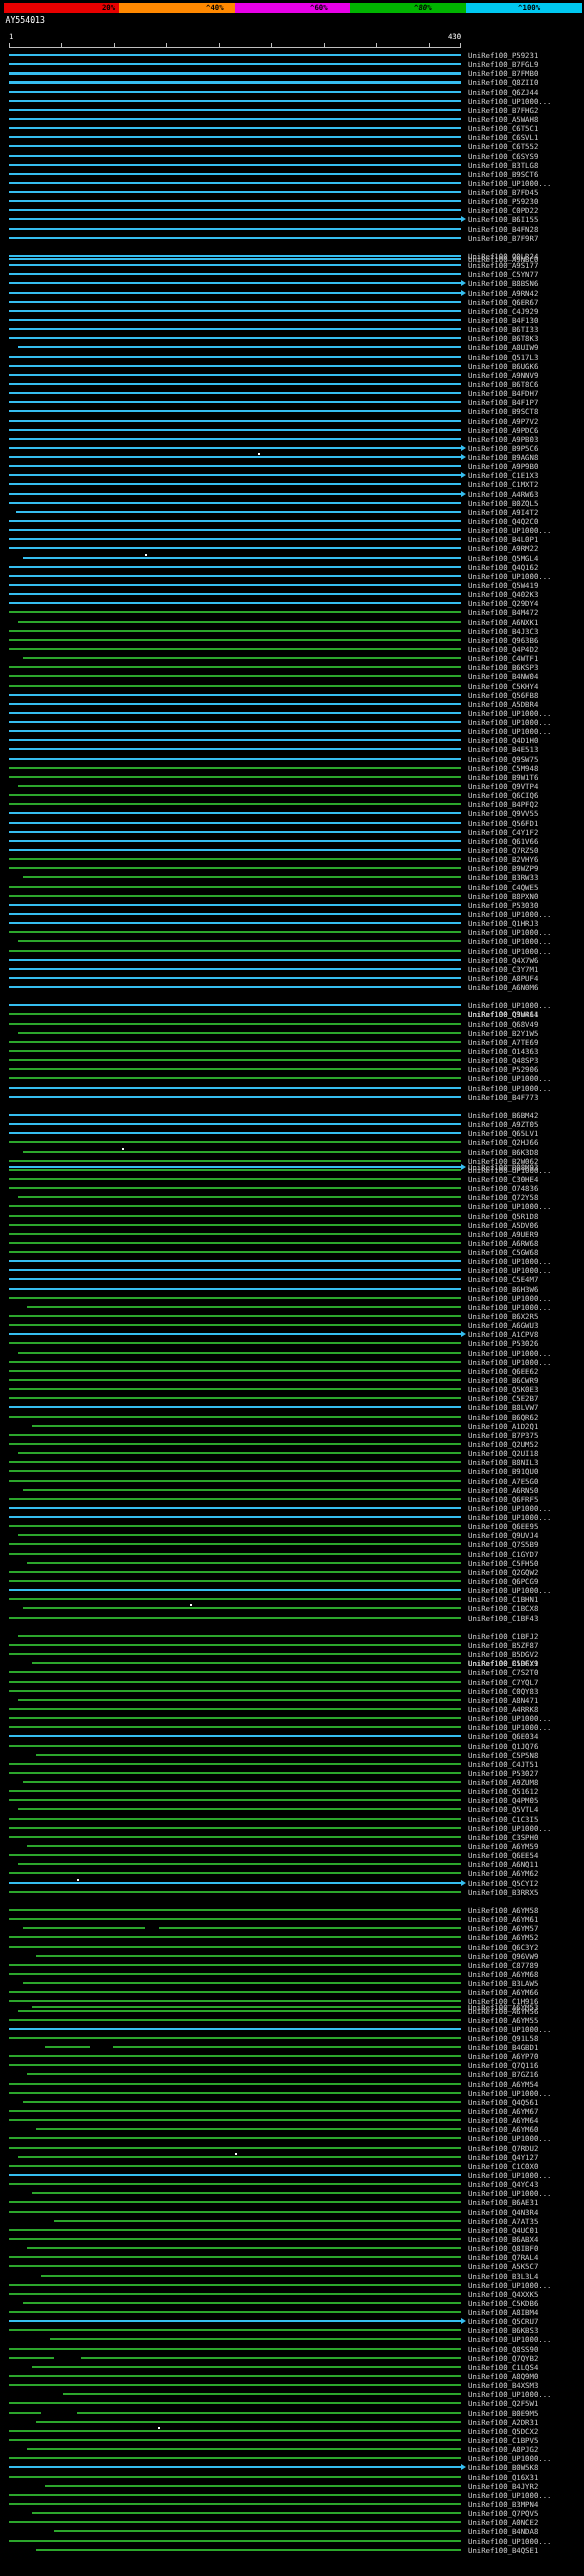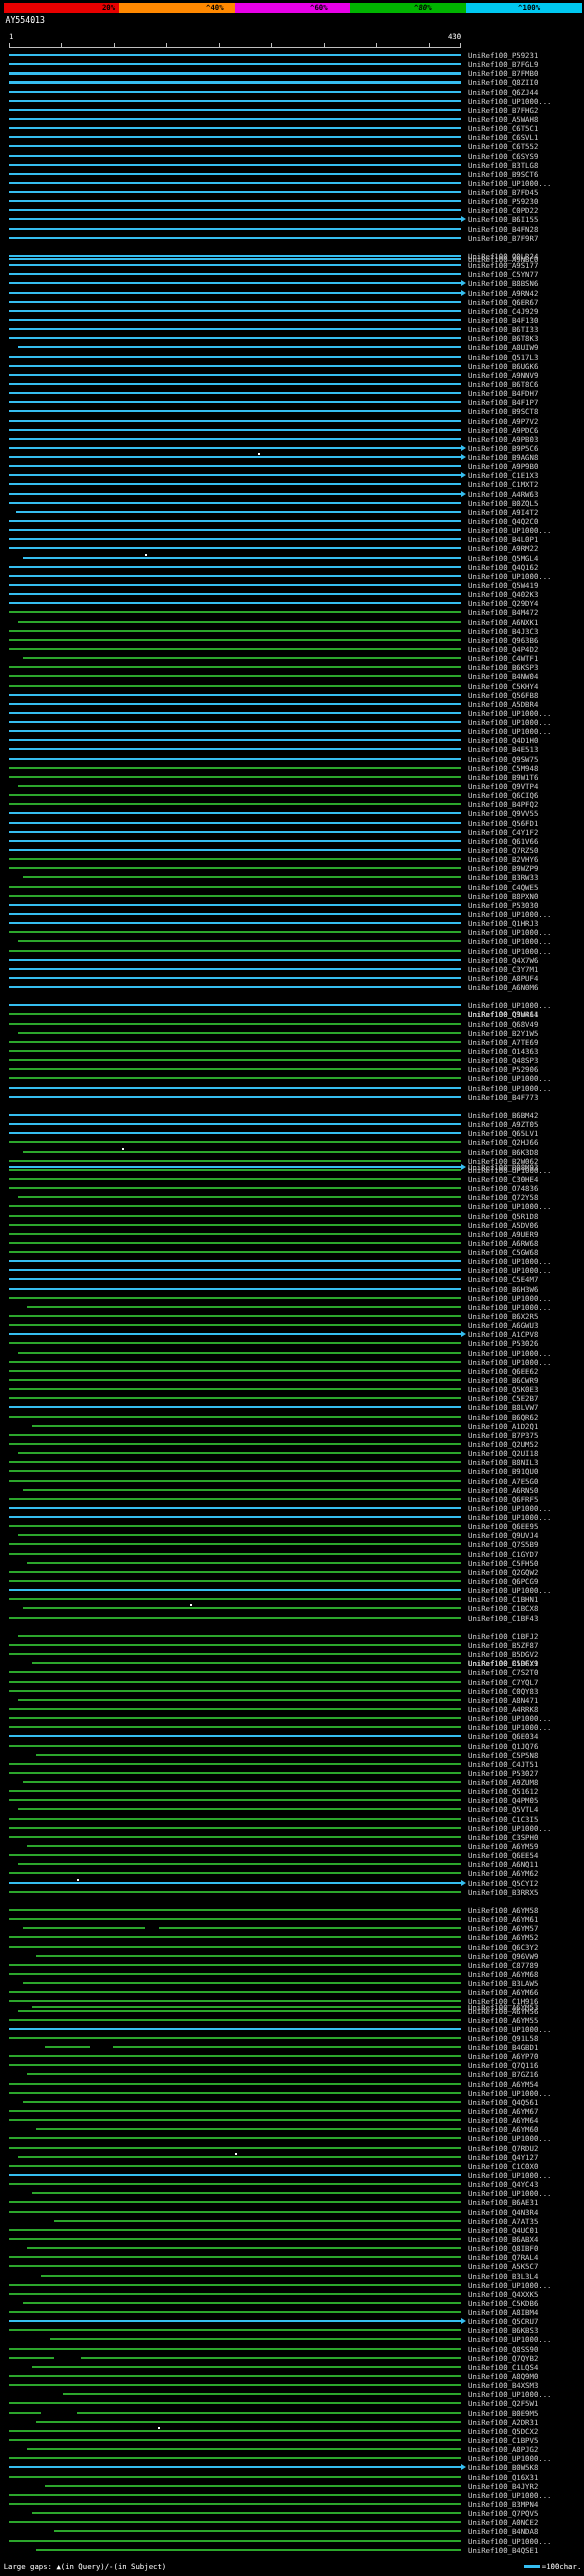--- a/index.html
+++ b/index.html
@@ -1281,19 +1281,15 @@
         <span class="hit-label">UniRef100_UP1000...</span>
       </div>
       <div class="hit-row" style="top: 2495px;">
         <div class="hit-bar" style="background: rgb(44, 166, 44);">
           <div class="hit-gap" style="left: 0px; width: 27px;"></div>
         </div>
         <span class="hit-label">UniRef100_B4QSE1</span>
       </div>
     </div>
 
-  <div class="legend">
-    <span class="legend-left">Large gaps: ▲(in Query)/-(in Subject)</span>
-    <span class="legend-right"><span class="scale-dash"></span><span>=100char.</span></span>
-  </div>
 
 </div>
 
 
 </body></html>

